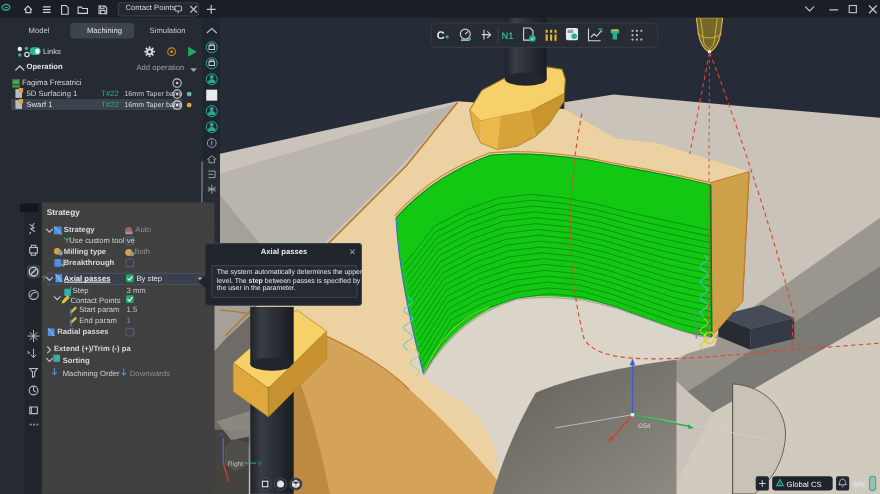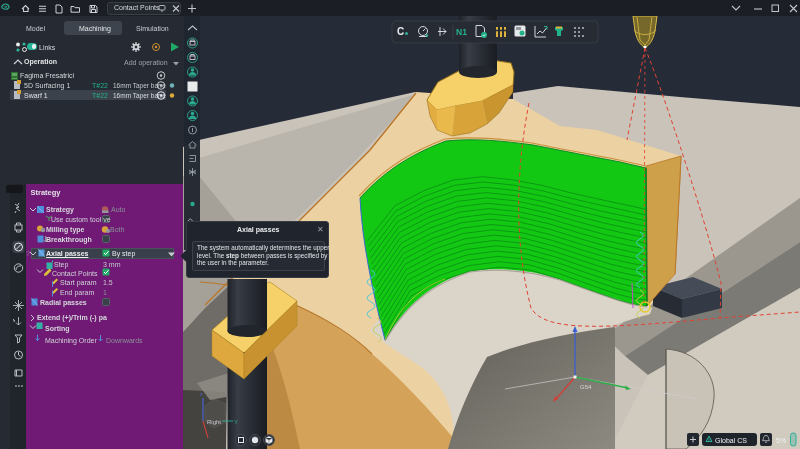--- a/index.html
+++ b/index.html
@@ -97,21 +97,21 @@
     <div class="abs" style="left:7px;top:74px;width:4px;height:4px;background:#d9a33a"></div>
  <div class="t" style="left:14px;top:75.5px;font-size:7px;color:#e2e4e7">Swarf 1</div>
  <div class="t" style="left:82px;top:75.5px;font-size:7px;color:#23b289">T#22</div>
  <div class="t" style="left:103px;top:75.5px;font-size:6.5px;color:#dadce0">16mm Taper barre</div>
  <svg class="abs" style="left:146px;top:74px" width="26" height="11">
       <circle cx="5" cy="5.5" r="3.8" stroke="#e2e4e7" fill="none"></circle>
       <circle cx="5" cy="5.5" r="1.2" fill="#e2e4e7"></circle>
       <circle cx="16" cy="5.5" r="2.2" fill="#dca93a"></circle>
     </svg>
 </div>
-<div class="abs" style="left:10px;top:184px;width:173px;height:265px;background:#701a75;z-index:21">
+<div class="abs" style="left:22px;top:184px;width:173px;height:265px;background:#404040;z-index:21">
  <div class="abs" style="left:0;top:0;width:16px;height:265px;background:#20242b"></div>
  <div class="abs" style="left:-4px;top:1px;width:17px;height:8px;background:#14161a;border-radius:2px"></div>
  <div class="abs" style="left:21px;top:63.5px;width:143px;height:11px;background:#39404b;border:1px solid #4a525e"></div>
  <svg class="abs" style="left:0;top:0" width="173" height="265">
 
   <g stroke="#b9bdc3" fill="none" stroke-width="1">
    <path d="M5,20 l4,3 l-3,1 l4,3"></path>
         <path d="M9,19 l-1.5,2.5 M6,27 l-1,2"></path>
    <rect x="5" y="41" width="7" height="5"></rect>
         <path d="M6.5,41 v-2 h4 v2 M6.5,46 v2 h4 v-2"></path>

